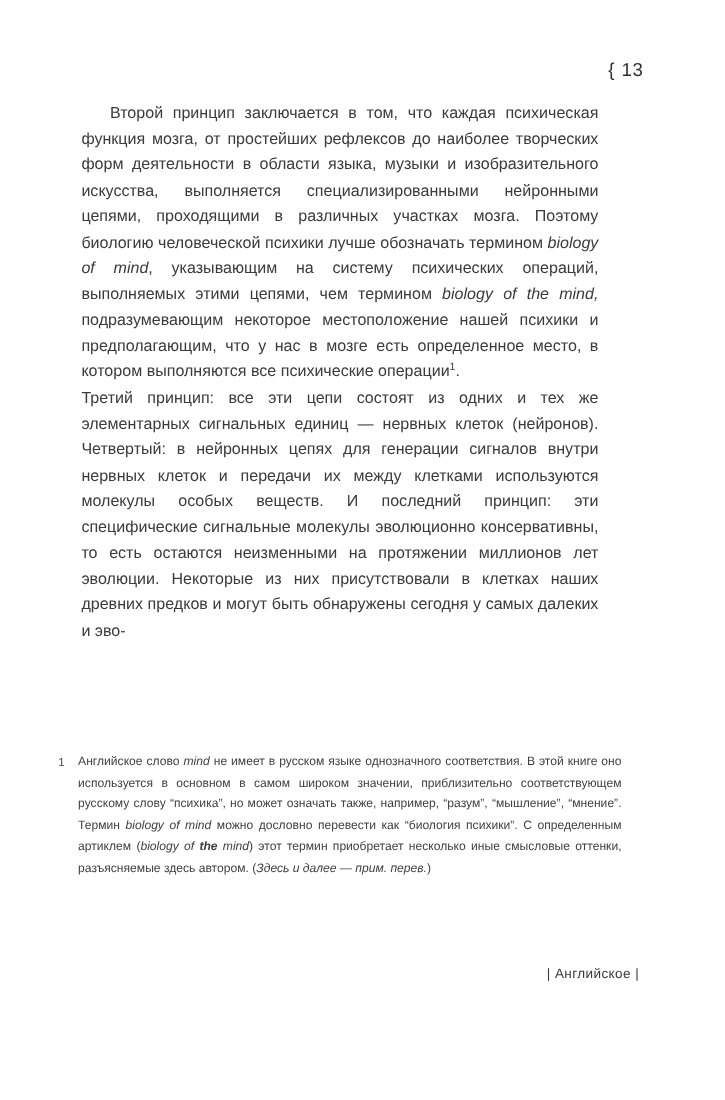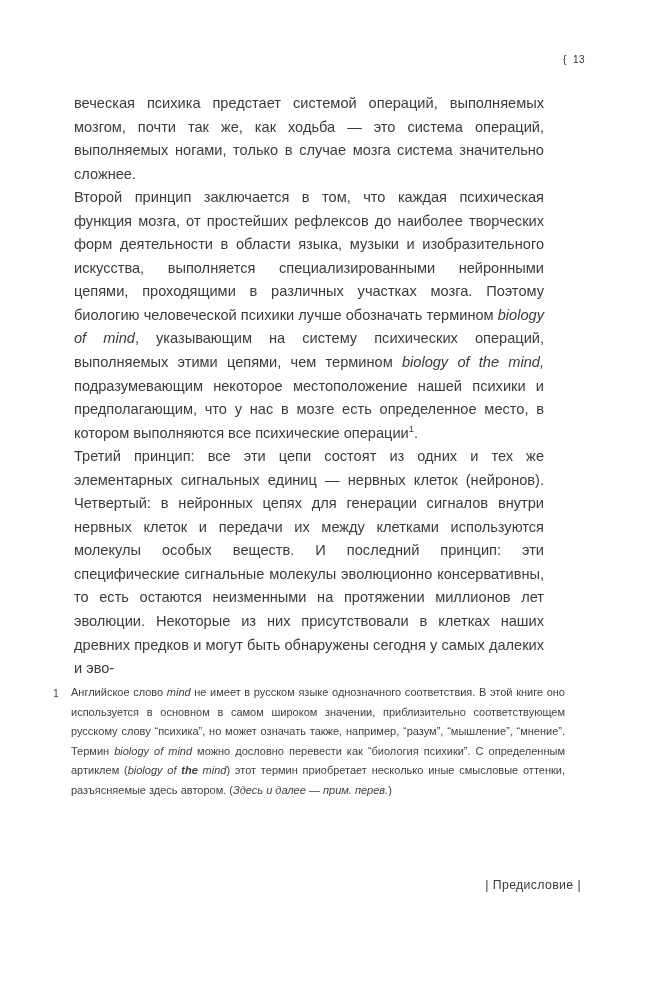--- a/index.html
+++ b/index.html
@@ -18,21 +18,21 @@
     -webkit-font-smoothing: antialiased;
   }
 
   
   .running-head {
     position: absolute;
     top: 54px;
     left: 0;
     right: 74px;
     text-align: right;
-    font-size: 10px;
+    font-size: 17px;
     letter-spacing: 0.5px;
     color: #2f2f2f;
   }
   .running-head .brace { margin-right: 6px; }
 
   
   .body-block {
     position: absolute;
     top: 92px;
     left: 74px;
@@ -103,35 +103,32 @@
 </head>
 <body>
 
 <div class="page">
 
   <div class="running-head">
     <span class="brace">{</span><span>13</span>
   </div>
 
   <div class="body-block">
-    <p>
-      <span>веческая психика предстает системой операций, выполняемых мозгом, почти так же, как ходьба — это система операций, выполняемых ногами, только в случае мозга система значительно сложнее.</span>
-    </p>
     <p class="indent">
       <span>Второй принцип заключается в том, что каждая психическая функция мозга, от простейших рефлексов до наиболее творческих форм деятельности в области языка, музыки и изобразительного искусства, выполняется специализированными нейронными цепями, проходящими в различных участках мозга. Поэтому биологию человеческой психики лучше обозначать термином </span><em>biology of mind</em><span>, указывающим на систему психических операций, выполняемых этими цепями, чем термином </span><em>biology of the mind,</em><span> подразумевающим некоторое местоположение нашей психики и предполагающим, что у нас в мозге есть определенное место, в котором выполняются все психические операции</span><sup class="fn-ref">1</sup><span>.</span>
     </p>
     <p class="indent">
       <span>Третий принцип: все эти цепи состоят из одних и тех же элементарных сигнальных единиц — нервных клеток (нейронов). Четвертый: в нейронных цепях для генерации сигналов внутри нервных клеток и передачи их между клетками используются молекулы особых веществ. И последний принцип: эти специфические сигнальные молекулы эволюционно консервативны, то есть остаются неизменными на протяжении миллионов лет эволюции. Некоторые из них присутствовали в клетках наших древних предков и могут быть обнаружены сегодня у самых далеких и эво-</span>
     </p>
   </div>
 
   <div class="footnote">
     <div class="footnote-marker">1</div>
     <div class="footnote-text">
       <span>Английское слово </span><em>mind</em><span> не имеет в русском языке однозначного соответствия. В этой книге оно используется в основном в самом широком значении, приблизительно соответствующем русскому слову “психика”, но может означать также, например, “разум”, “мышление”, “мнение”. Термин </span><em>biology of mind</em><span> можно дословно перевести как “биология психики”. С определенным артиклем (</span><em>biology of </em><span class="bi">the</span><em> mind</em><span>) этот термин приобретает несколько иные смысловые оттенки, разъясняемые здесь автором. (</span><em>Здесь и далее — прим. перев.</em><span>)</span>
     </div>
   </div>
 
   <div class="footer">
-    <span class="bar">|</span><span>Предисловие</span><span class="bar">|</span>
+    <span class="bar">|</span><span>Английское</span><span class="bar">|</span>
   </div>
 
 </div>
 
 </body></html>

